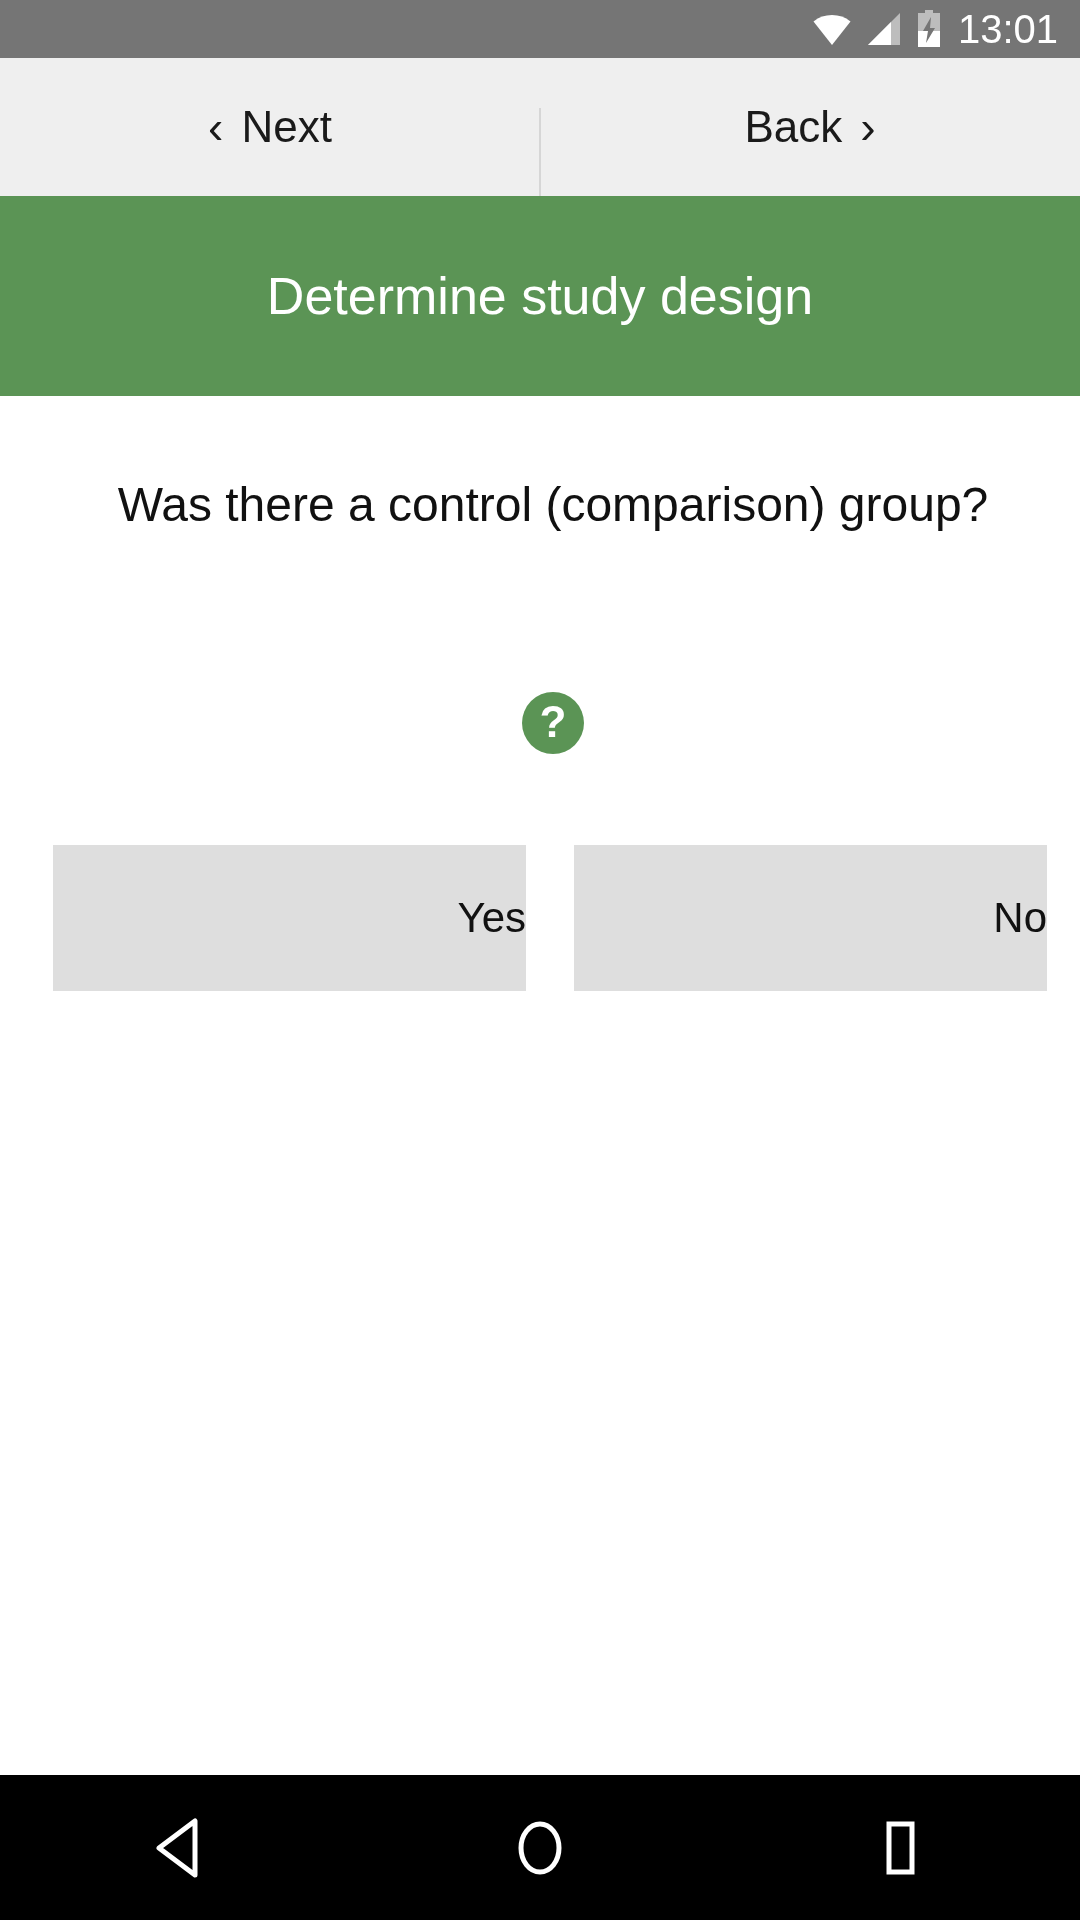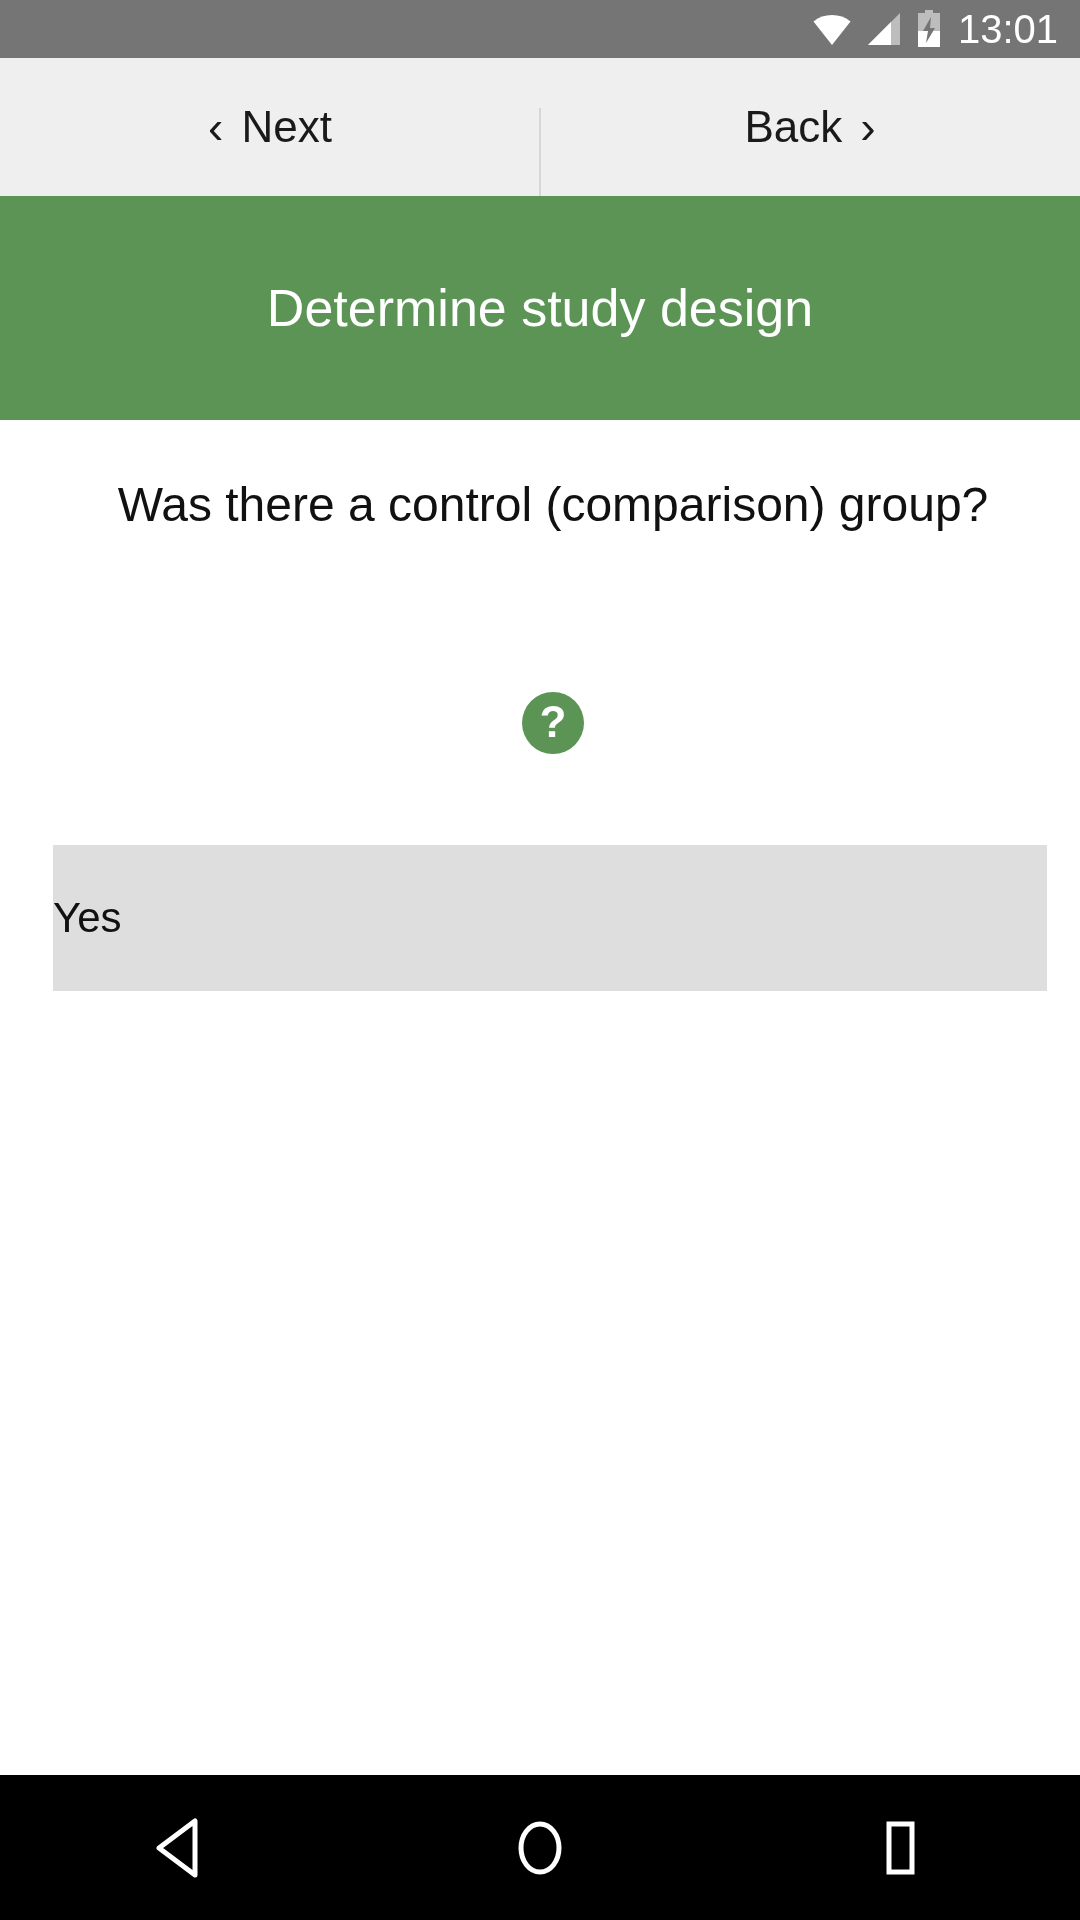--- a/index.html
+++ b/index.html
@@ -92,21 +92,21 @@
     width: 2px;
     height: 88px;
     background: #d6d6d6;
   }
 
   
   .green-header {
     position: absolute;
     top: 196px; left: 0;
     width: 1080px;
-    height: 224px;
+    height: 200px;
     background: #5b9455;
     display: flex;
     align-items: center;
     justify-content: center;
   }
   .green-header-title {
     color: #ffffff;
     font-size: 52px;
     font-weight: 400;
     text-align: center;
@@ -166,21 +166,21 @@
     width: 994px;
     display: flex;
     gap: 48px;
   }
   .answer-btn {
     flex: 1 1 0;
     height: 146px;
     background: #dedede;
     display: flex;
     align-items: center;
-    justify-content: flex-start;
+    justify-content: flex-end;
     font-size: 42px;
     color: #111111;
     cursor: pointer;
     user-select: none;
     border: none;
     font-family: "Liberation Sans", sans-serif;
   }
 
   
   .android-nav {
@@ -261,20 +261,23 @@
   <div class="help-icon-wrap">
     <div class="help-icon">
       <span>?</span>
     </div>
   </div>
 
   <div class="answers">
     <div class="answer-btn">
       <span>Yes</span>
     </div>
+    <div class="answer-btn">
+      <span>No</span>
+    </div>
   </div>
 
 </div>
 
 <div class="android-nav">
 
   <div class="navkey">
     <span>
       <svg width="58" height="62" viewBox="0 0 58 62">
         <path d="M44 4 L44 58 L8 31 Z" fill="none" stroke="#ffffff" stroke-width="5" stroke-linejoin="round"></path>

